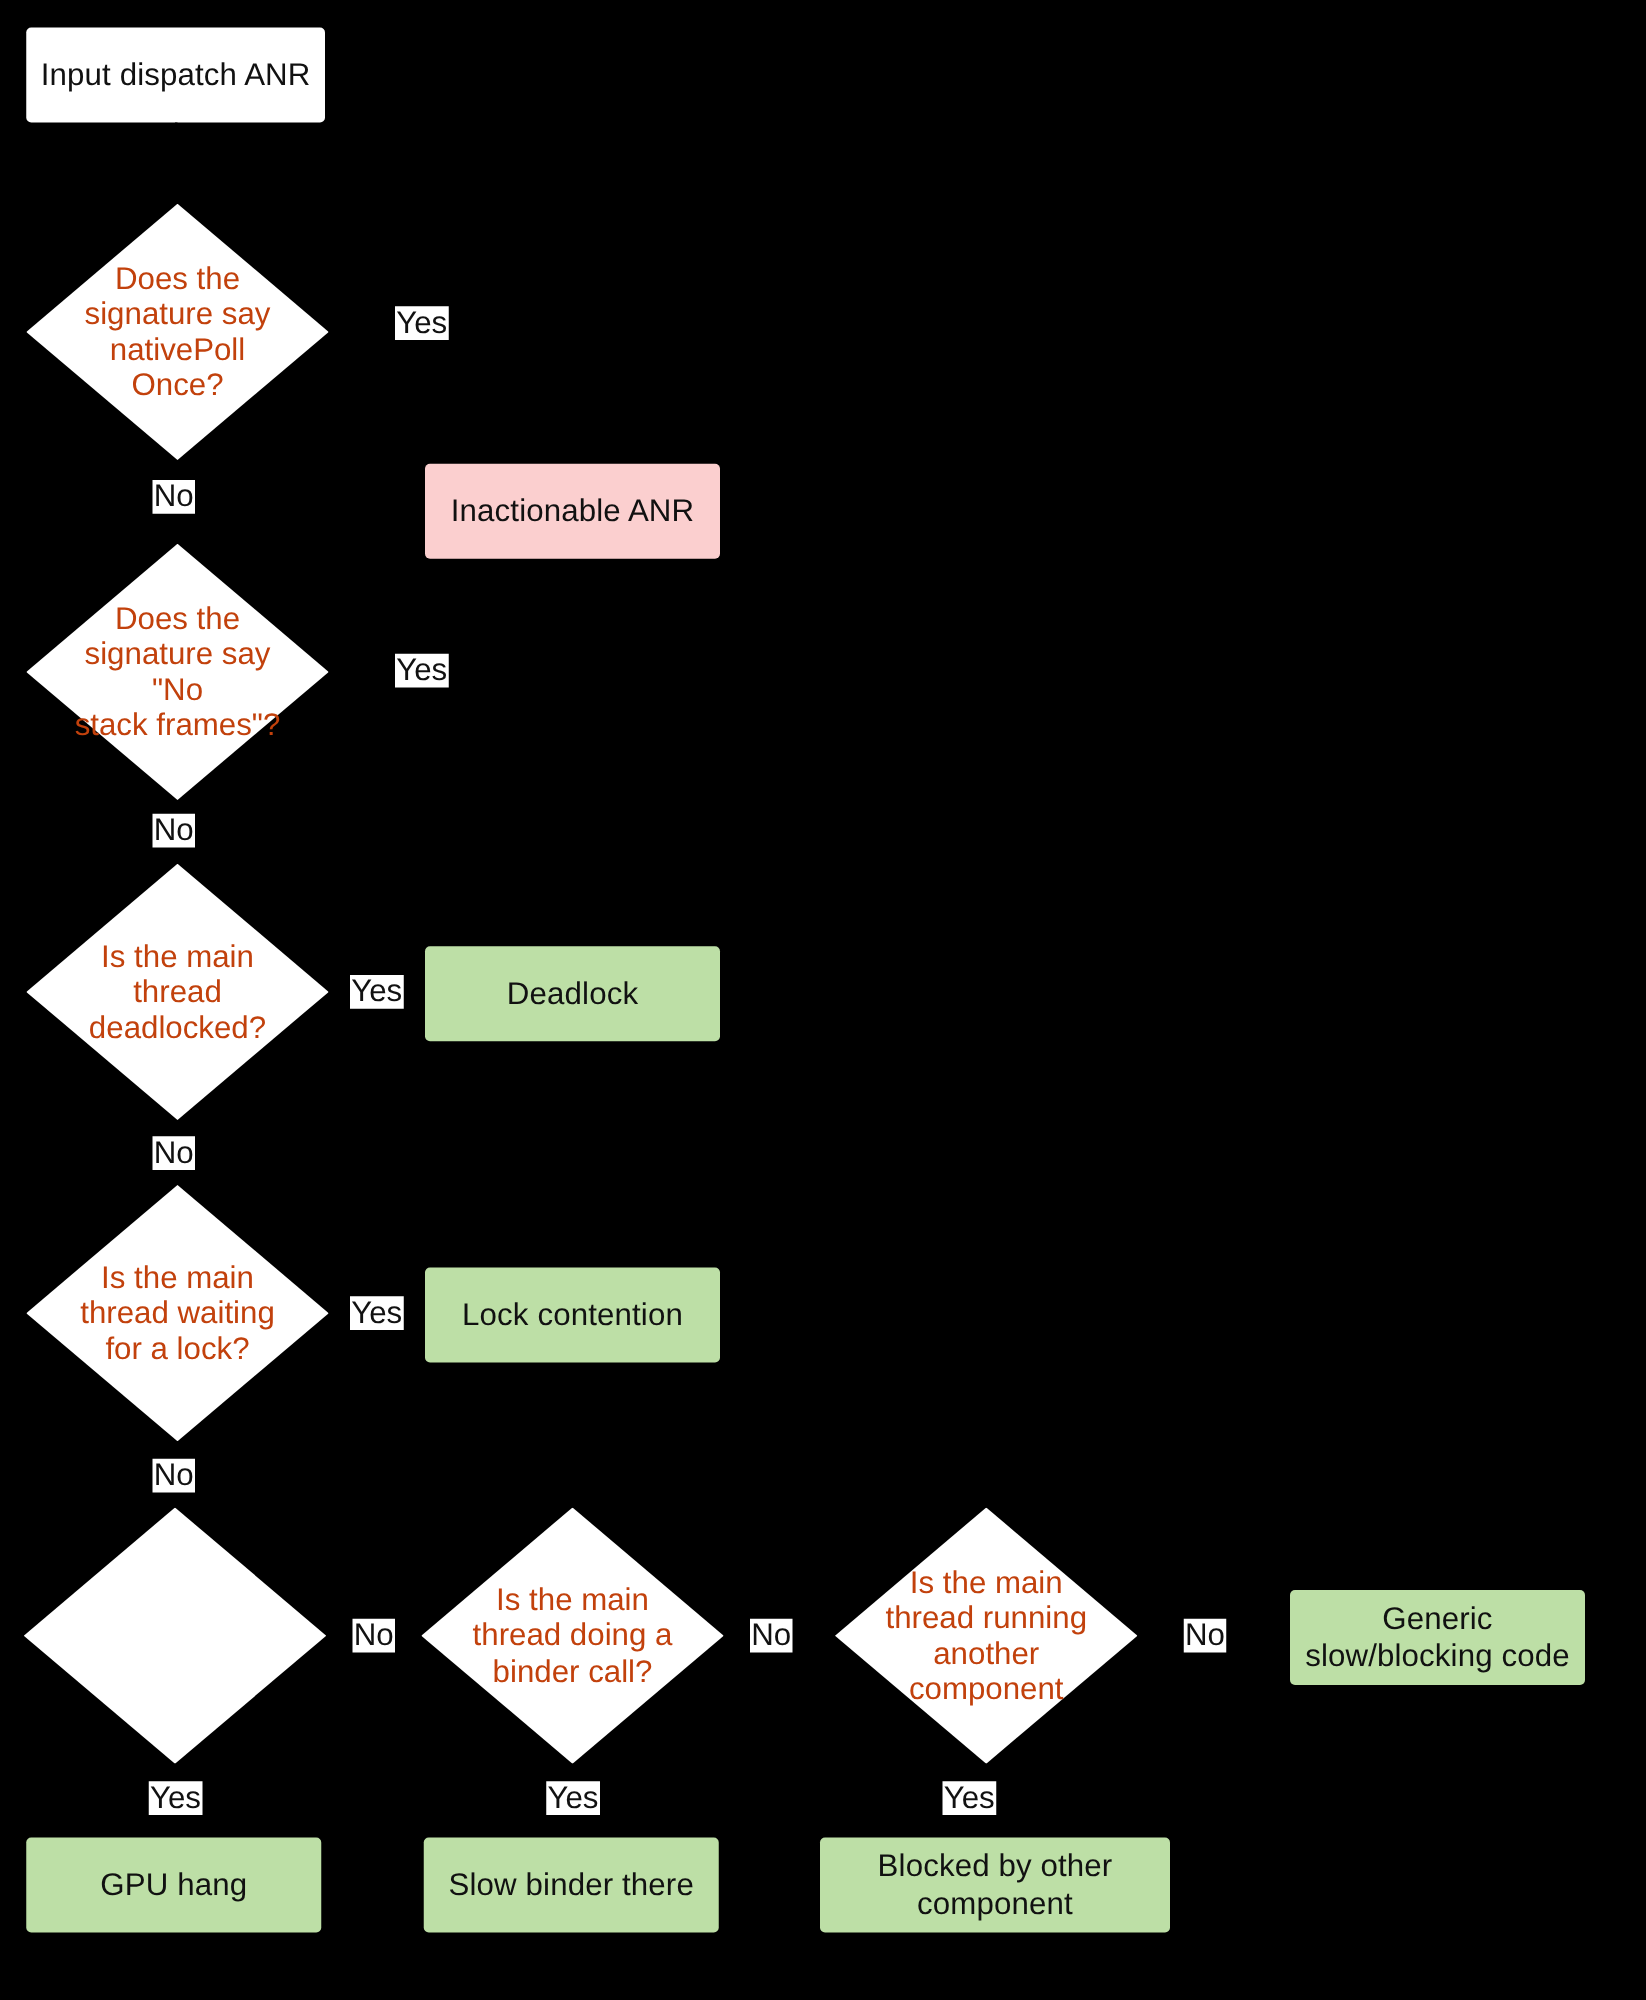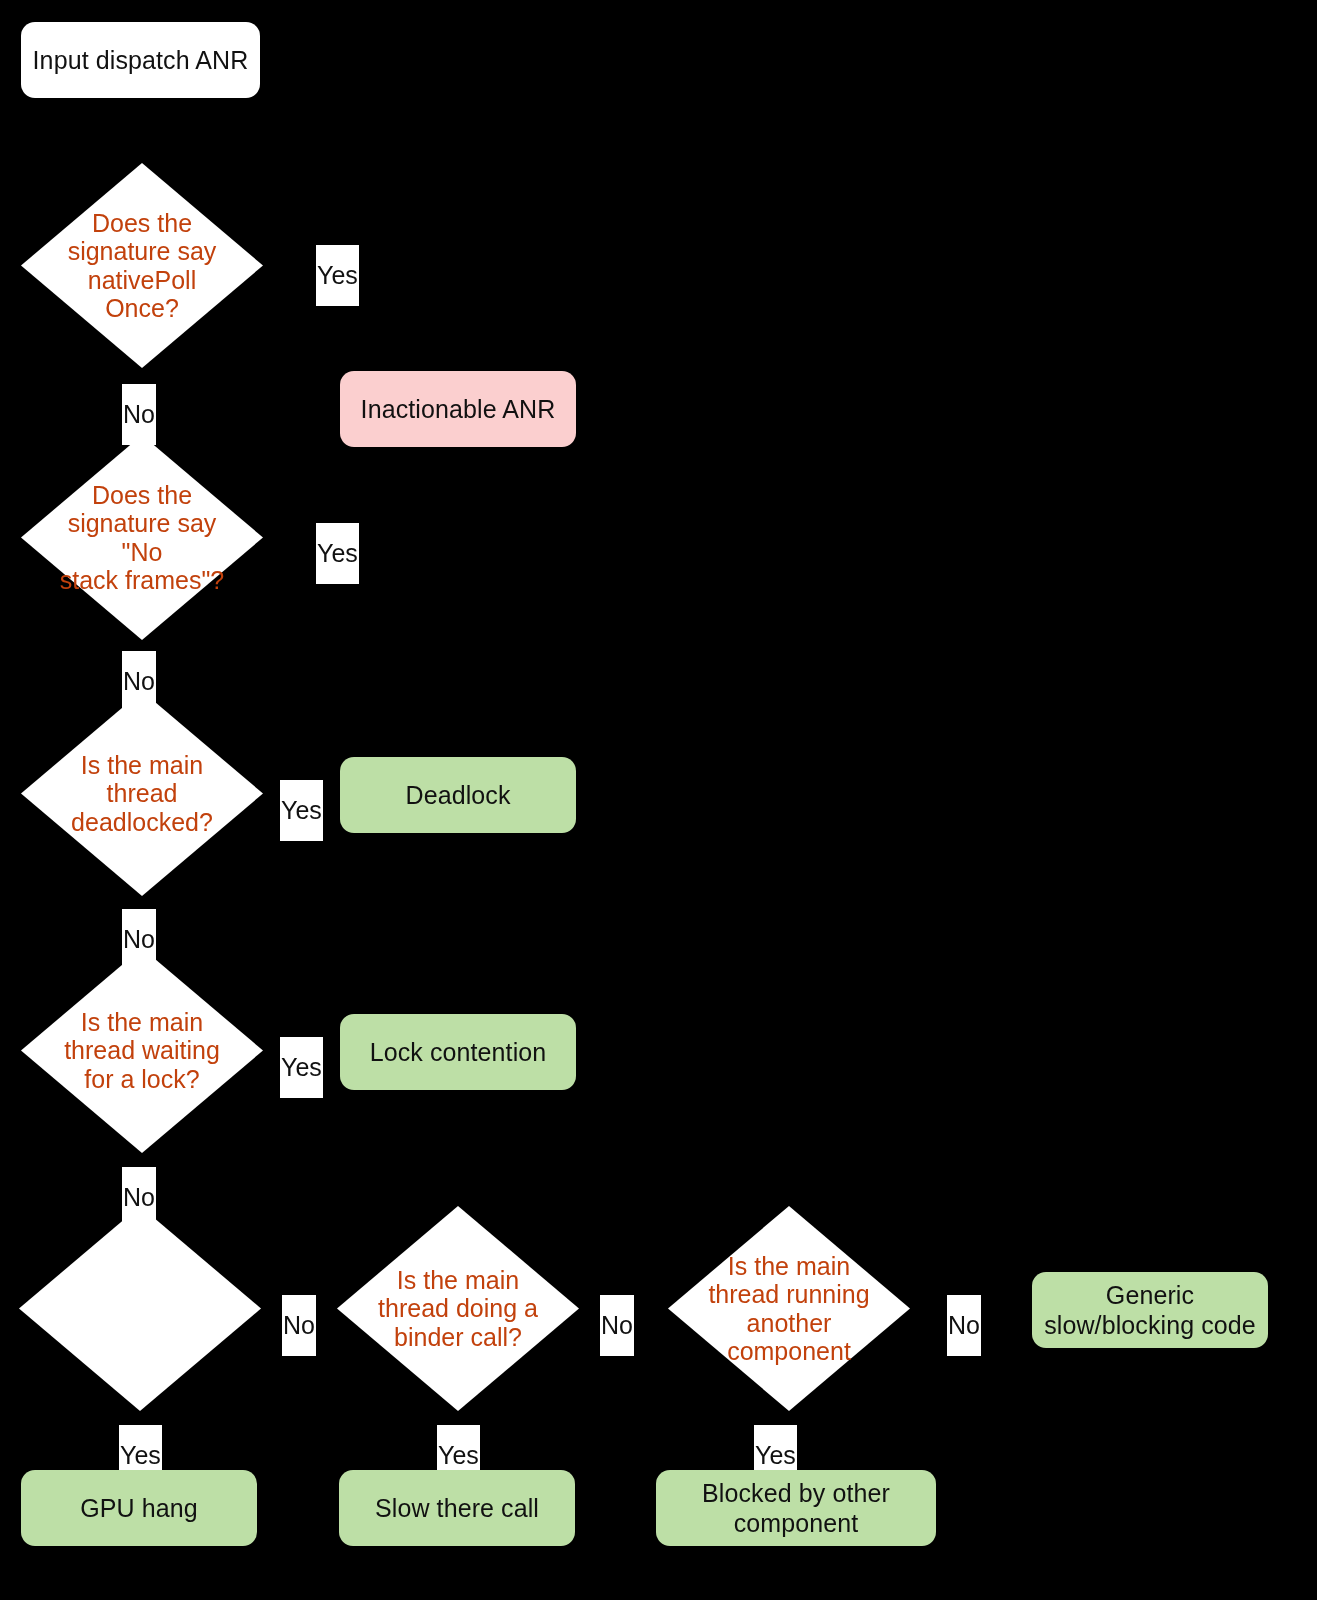--- a/index.html
+++ b/index.html
@@ -16,21 +16,21 @@
     width: 1317px;
     height: 1600px;
     background: #000000;
     overflow: hidden;
   }
 
   
   .node-box {
     position: absolute;
     box-sizing: border-box;
-    border-radius: 14px;
+    border-radius: 4px;
     display: flex;
     align-items: center;
     justify-content: center;
     text-align: center;
     color: #111111;
     font-size: 25px;
     line-height: 1.22;
     padding: 20px 10px;
     letter-spacing: 0.1px;
   }
@@ -67,21 +67,21 @@
   .node-diamond.wide .diamond-label { width: 186px; }
 
   
   .edge-label {
     position: absolute;
     background: #ffffff;
     color: #111111;
     font-size: 25px;
     line-height: 26px;
     height: 27px;
-    padding: 17px 1px;
+    padding: 0 1px;
     white-space: nowrap;
     overflow: visible;
     text-align: center;
   }
 
   
   .connector {
     position: absolute;
     background: #000000;
   }
@@ -171,21 +171,21 @@
     <div class="diamond-label" style="width:178px;">Is the main
 thread doing a
 binder call?</div>
   </div>
 
   <div class="edge-label" style="left:600px; top:1295px;">No</div>
 
   <div class="edge-label" style="left:437px; top:1425px;">Yes</div>
 
   <div class="node-box green" style="left:339px; top:1470px; width:236px; height:76px;">
-    <span>Slow there call</span>
+    <span>Slow binder there</span>
   </div>
 
   <div class="node-diamond wide" style="left:668px; top:1206px; width:242px; height:205px;">
     <div class="diamond-shape"></div>
     <div class="diamond-label">Is the main
 thread running
 another
 component</div>
   </div>
 

